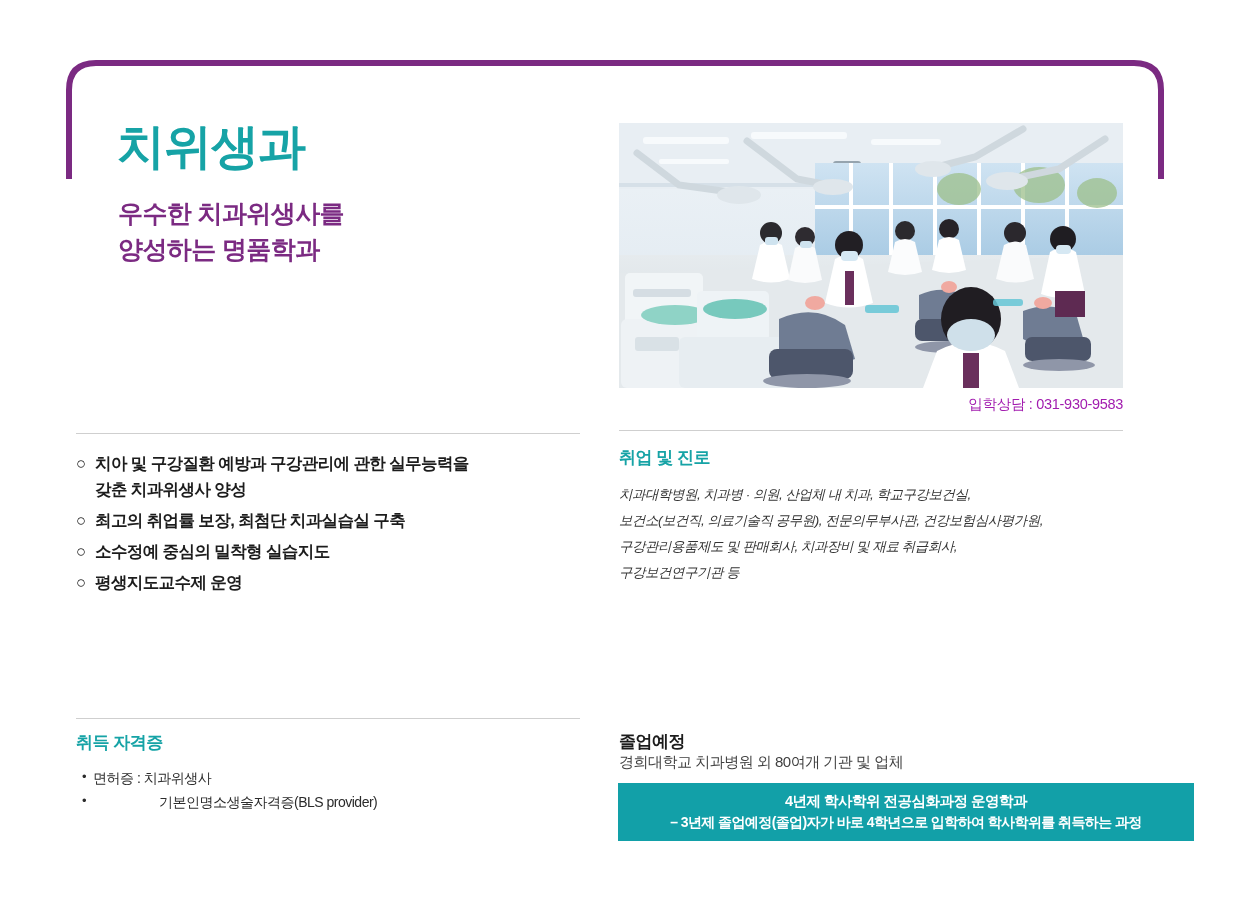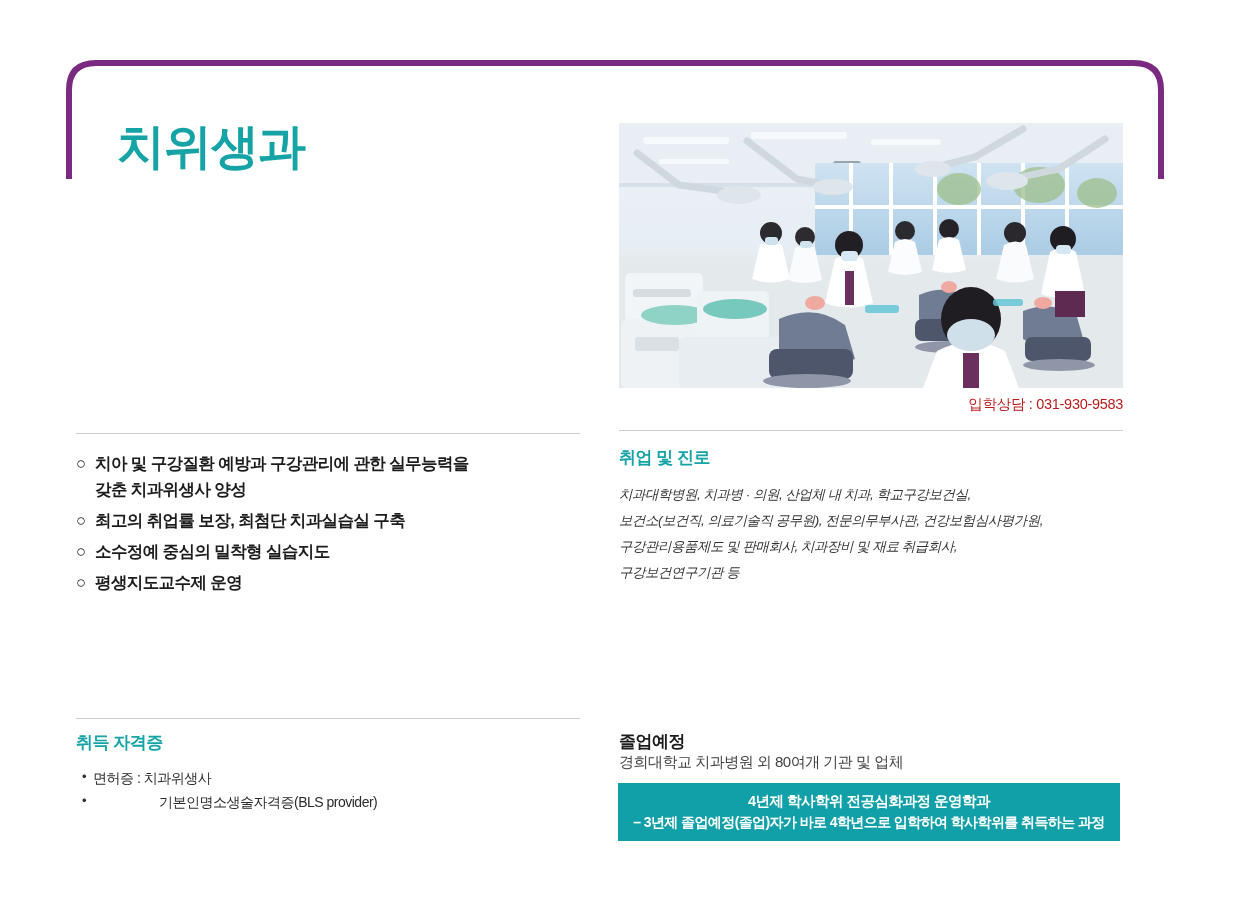--- a/index.html
+++ b/index.html
@@ -59,21 +59,21 @@
   }
   .hero-photo svg { display:block; width:100%; height:100%; }
 
   .contact-line {
     position:absolute;
     left:619px; top:395px;
     width:504px;
     text-align:right;
     font-size:14.5px;
     letter-spacing:-0.3px;
-    color:#b91c1c;
+    color:#a21caf;
     white-space:nowrap;
   }
 
   
   .rule {
     position:absolute;
     height:1px;
     background:#cfcfcf;
   }
   .rule.r-left-mid  { left:76px;  top:433px; width:504px; }
@@ -162,21 +162,21 @@
     left:619px; top:753px;
     font-size:15px;
     letter-spacing:-0.5px;
     color:#404040;
     white-space:nowrap;
   }
 
   .teal-banner {
     position:absolute;
     left:618px; top:783px;
-    width:502px; height:58px;
+    width:576px; height:58px;
     background:#12a0a8;
     color:#ffffff;
     display:flex;
     flex-direction:column;
     align-items:center;
     justify-content:center;
   }
   .teal-banner .bn-1 {
     font-size:14.5px;
     font-weight:bold;
@@ -198,20 +198,24 @@
 <div id="page">
 
   <div class="frame">
     <svg viewBox="0 0 1098 120" preserveAspectRatio="none" aria-hidden="true">
       <path d="M3,119 L3,30 Q3,3 30,3 L1068,3 Q1095,3 1095,30 L1095,119" fill="none" stroke="#7b2a82" stroke-width="6" stroke-linecap="butt"></path>
     </svg>
   </div>
 
   <h1 class="dept-title">치위생과</h1>
 
+  <div class="dept-tagline">
+    <span>우수한 치과위생사를</span>
+    <span>양성하는 명품학과</span>
+  </div>
 
   <div class="hero-photo">
     <svg viewBox="0 0 504 265" preserveAspectRatio="xMidYMid slice" aria-hidden="true">
       <defs>
         <linearGradient id="gCeil" x1="0" y1="0" x2="0" y2="1">
           <stop offset="0" stop-color="#eef3f7"></stop>
             <stop offset="1" stop-color="#dde7ef"></stop>
         </linearGradient>
         <linearGradient id="gWin" x1="0" y1="0" x2="0" y2="1">
           <stop offset="0" stop-color="#cfe3f2"></stop>

